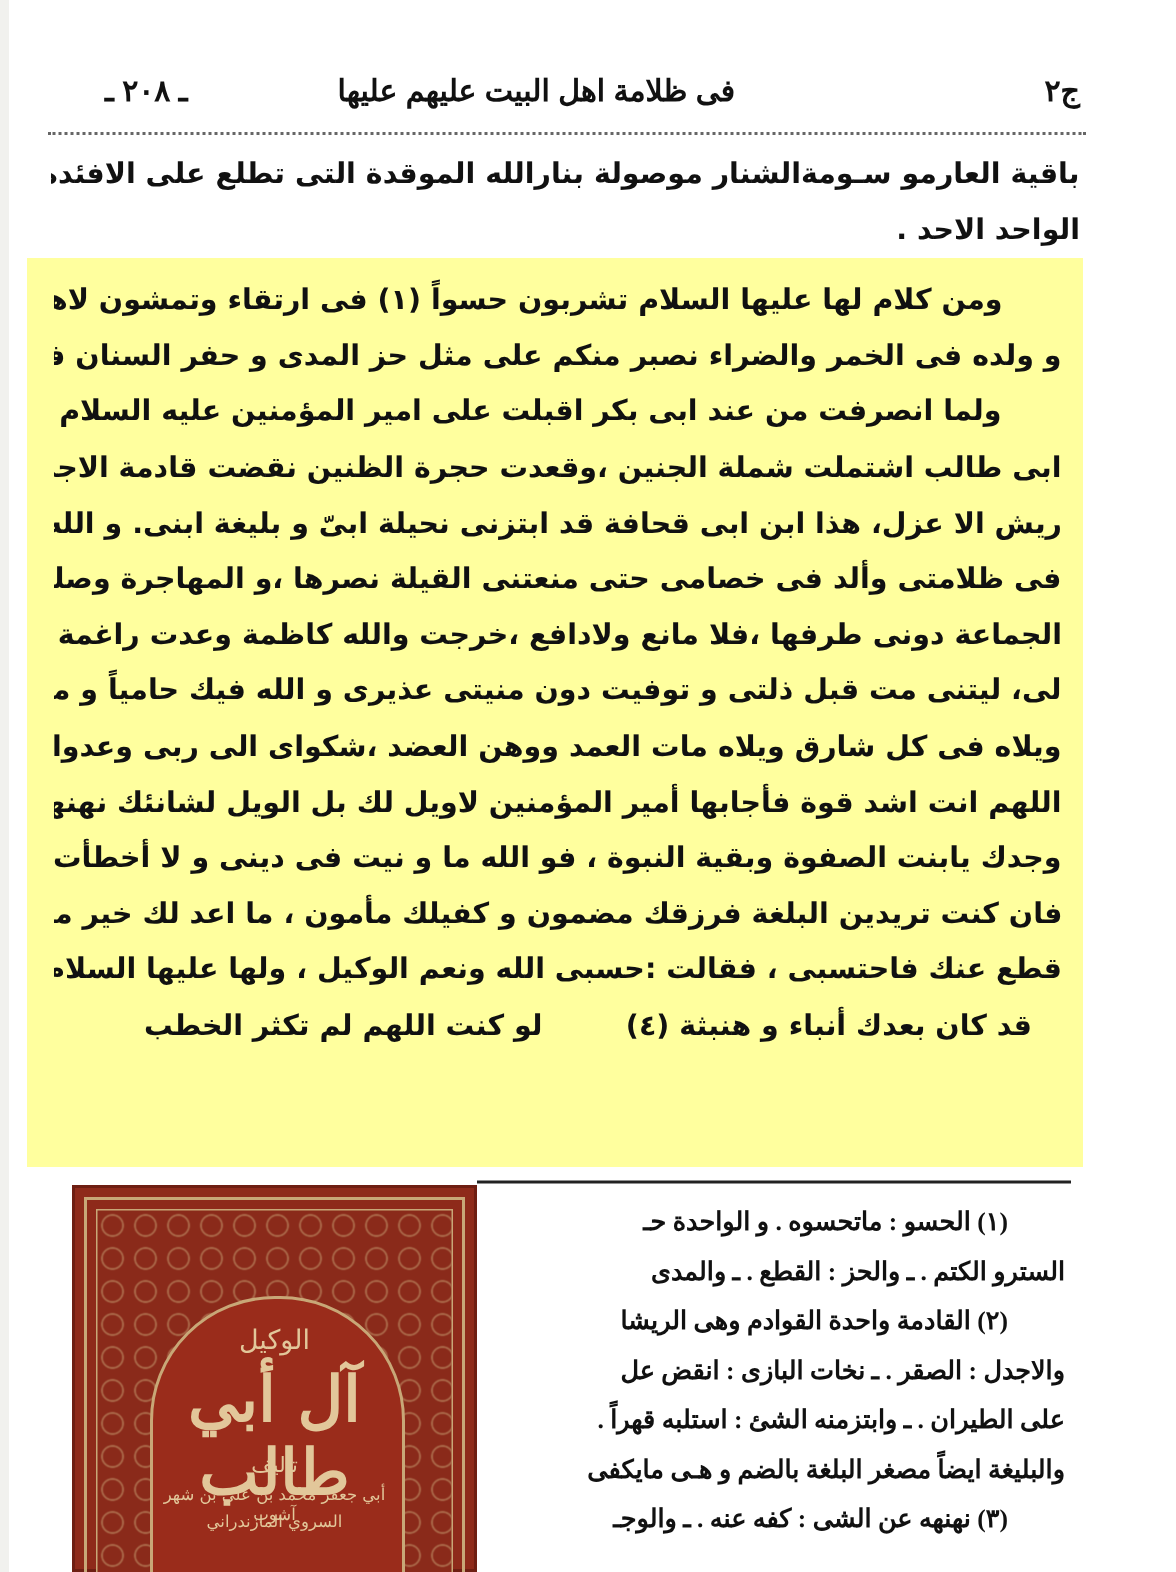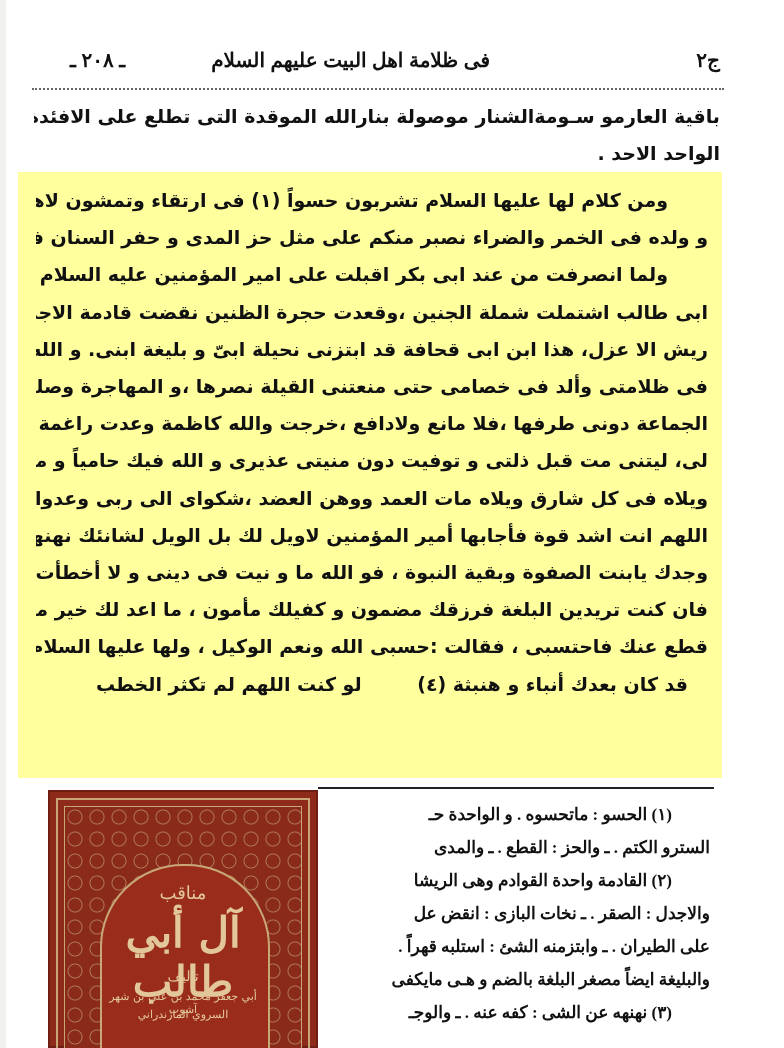--- a/index.html
+++ b/index.html
@@ -72,21 +72,21 @@
     .ct4 { top: 200px; font-size: 11px; }
     .ct5 { top: 218px; font-size: 11px; }
   </style>
 </head>
 <body>
 
 <div class="page-edge"></div>
 
 <div class="running-head">
   <span class="rh-vol">ج٢</span>
-  <span class="rh-title">فى ظلامة اهل البيت عليهم السلام</span>
+  <span class="rh-title">فى ظلامة اهل البيت عليهم عليها</span>
   <span class="rh-page">ـ ٢٠٨ ـ</span>
 </div>
 <div class="dotted-rule"></div>
 
 <div class="para top-para">
   <span class="hl-line">باقية العارمو سـومةالشنار موصولة بنارالله الموقدة التى تطلع على الافئدة والحاكم</span>
   <span class="hl-line">الواحد الاحد .</span>
 </div>
 
 <div class="highlight"></div>
@@ -118,18 +118,18 @@
   <div>والاجدل : الصقر . ـ نخات البازى : انقض عل</div>
   <div>على الطيران . ـ وابتزمنه الشئ : استلبه قهراً .</div>
   <div>والبليغة ايضاً مصغر البلغة بالضم و هـى مايكفى</div>
   <div class="fn-indent">(٣) نهنهه عن الشى : كفه عنه . ـ والوجـ</div>
 </div>
 
 <div class="book">
   <div class="frame1"></div>
   <div class="frame2"></div>
   <div class="arch"></div>
-  <div class="cover-text ct1">مناقب</div>
+  <div class="cover-text ct1">الوكيل</div>
   <div class="cover-text ct2">آل أبي طالب</div>
   <div class="cover-text ct3">تأليف</div>
   <div class="cover-text ct4">أبي جعفر محمد بن علي بن شهر آشوب</div>
   <div class="cover-text ct5">السروي المازندراني</div>
 </div>
 
 </body></html>

